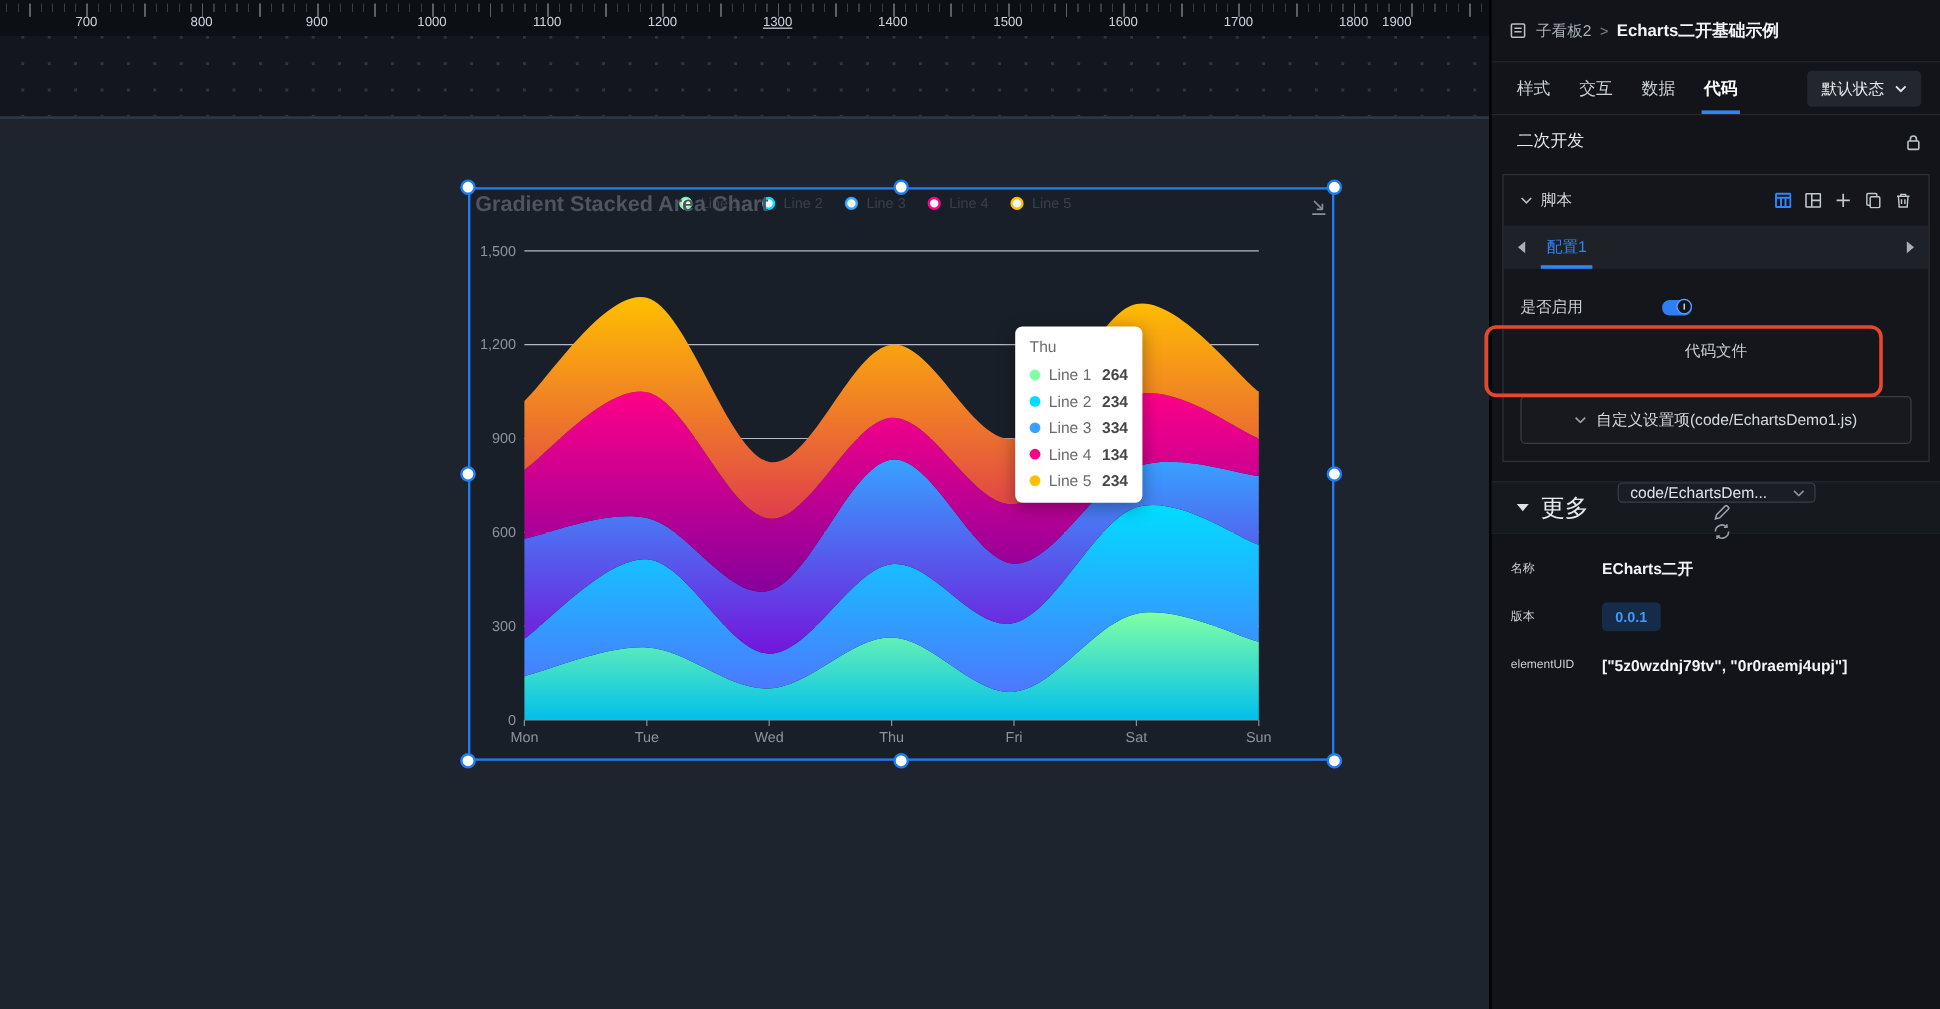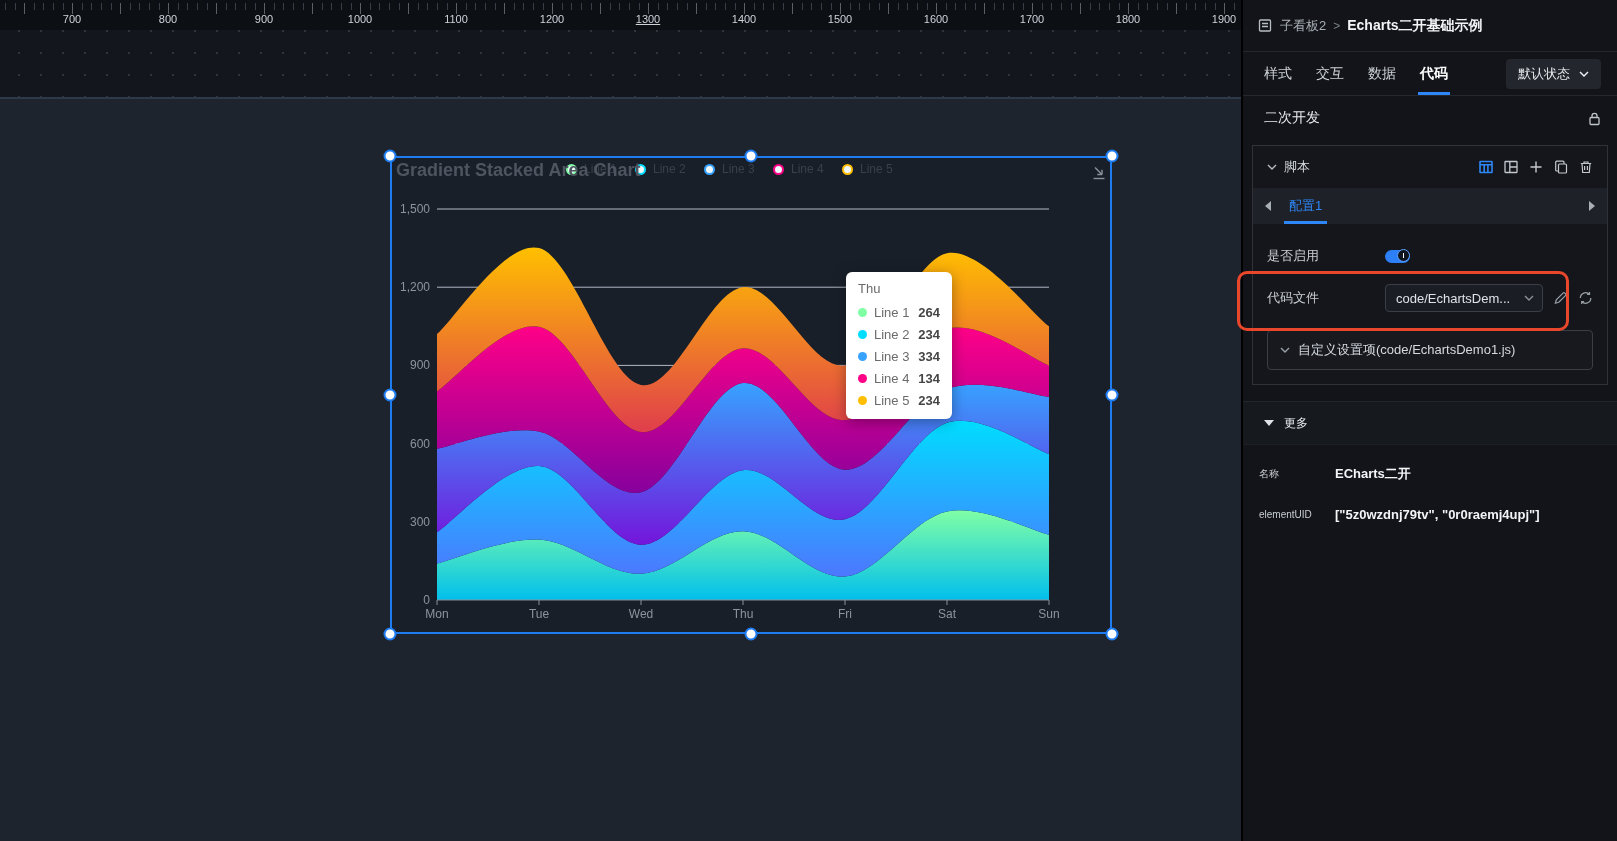--- a/index.html
+++ b/index.html
@@ -66,34 +66,34 @@
   .gb-icons .icon-btn{width:14px;height:14px;color:#c3c8ce;cursor:pointer;}
   .gb-icons .icon-btn.accent{color:var(--accent-blue,#2f86f6);}
   .config-strip{margin:12px -14px 0;height:36px;background:#1e2127;display:flex;align-items:center;padding:0 12px;box-sizing:border-box;}
   .caret{width:0;height:0;border-top:5px solid transparent;border-bottom:5px solid transparent;cursor:pointer;}
   .caret-left{border-right:6px solid #a9afb6;}
   .caret-right{border-left:6px solid #a9afb6;margin-left:auto;}
   .config-tab{position:relative;margin-left:18px;height:100%;display:flex;align-items:center;font-size:13px;color:var(--accent-blue,#2f86f6);cursor:pointer;}
   .config-tab::after{content:"";position:absolute;left:-5px;right:-5px;bottom:0;height:3px;background:var(--accent-blue,#2f86f6);}
   .gb-row{display:flex;align-items:center;}
   .row-enable{margin-top:22px;height:20px;}
-  .row-codefile{margin-top:18px;height:28px;}
+  .row-codefile{margin-top:18px;height:28px;flex-direction:column;}
   .gb-label{flex:0 0 118px;font-size:13px;color:#c9ced4;}
   .toggle{position:relative;width:25px;height:13px;border-radius:7px;background:var(--toggle-on,#2d7ff7);cursor:pointer;}
   .toggle-knob{position:absolute;right:0;top:-1px;width:13px;height:13px;border-radius:50%;background:#10161f;border:1px solid #5ea2ff;box-sizing:border-box;}
   .toggle-knob::after{content:"";position:absolute;left:5px;top:3px;width:1px;height:5px;background:#fff;}
   .select-box{width:165px;height:28px;background:#1a1d23;border:1px solid #3b3e45;border-radius:4px;display:flex;align-items:center;padding:0 8px 0 10px;box-sizing:border-box;cursor:pointer;}
   .select-value{font-size:13px;color:#dfe3e8;white-space:nowrap;overflow:hidden;flex:1;}
   .row-codefile .icon-btn{width:16px;height:16px;color:#9aa0a8;margin-left:10px;cursor:pointer;}
-  .custom-box{margin-top:18px;height:40px;border:1px solid #3b3e45;border-radius:4px;background:#17191f;display:flex;align-items:center;padding:0 12px;box-sizing:border-box;color:#9aa0a8;cursor:pointer;}
+  .custom-box{margin-top:18px;height:40px;border:1px solid #3b3e45;border-radius:4px;background:#17191f;display:flex;align-items:center;padding:0 12px;box-sizing:border-box;color:#9aa0a8;cursor:pointer;justify-content:center;}
   .custom-label{font-size:13px;color:#d5d9de;margin-left:8px;}
 
   .more-header{margin-top:16px;height:44px;background:#16191e;border-top:1px solid #24272d;border-bottom:1px solid #1c1f25;display:flex;align-items:center;padding:0 21px;box-sizing:border-box;}
   .more-caret{width:0;height:0;border-left:5px solid transparent;border-right:5px solid transparent;border-top:6px solid #dfe3e8;cursor:pointer;}
-  .more-title{font-size:12px;color:#e8ebee;margin-left:10px;}
+  .more-title{font-size:20px;color:#e8ebee;margin-left:10px;}
   .more-fields{padding:16px 16px 0;}
   .field-row{display:flex;align-items:center;min-height:26px;margin-bottom:14px;}
   .field-label{flex:0 0 76px;font-size:10px;color:#c9ced4;}
   .field-value{font-size:13px;color:#f2f4f6;font-weight:bold;}
   .version-badge{display:inline-block;padding:5px 11px;background:var(--badge-bg,#152b47);border-radius:4px;color:var(--badge-text,#3e9bff);font-size:12px;font-weight:bold;}
 
   
   #highlight-annotation{position:absolute;left:1237px;top:271px;width:332px;height:60px;border:3px solid var(--highlight-red,#e8472b);border-radius:10px;box-sizing:border-box;z-index:60;pointer-events:none;}
   svg.ic{display:block;width:100%;height:100%;}
 </style>
@@ -110,21 +110,21 @@
           <span class="ruler-label" style="left: 264px;">900</span>
           <span class="ruler-label" style="left: 360px;">1000</span>
           <span class="ruler-label" style="left: 456px;">1100</span>
           <span class="ruler-label" style="left: 552px;">1200</span>
           <span class="ruler-label" style="left: 648px; text-decoration: underline;">1300</span>
           <span class="ruler-label" style="left: 744px;">1400</span>
           <span class="ruler-label" style="left: 840px;">1500</span>
           <span class="ruler-label" style="left: 936px;">1600</span>
           <span class="ruler-label" style="left: 1032px;">1700</span>
           <span class="ruler-label" style="left: 1128px;">1800</span>
-          <span class="ruler-label" style="left: 1224px;">1900</span>
+          <span class="ruler-label" style="left: 1164px;">1900</span>
         </div>
     </div>
     <div class="offboard"></div>
     <div class="board"></div>
 
     <div id="chart-component">
       <div id="chart-legend">
           <div class="legend-item" style="left: 176px;">
             <span class="legend-marker" style="border-color: rgb(128, 255, 165);"></span>
             <span class="legend-label">Line 1</span>
@@ -385,20 +385,24 @@
       <span class="more-caret"></span>
       <span class="more-title">更多</span>
     </div>
 
     <div class="more-fields">
       <div class="field-row">
         <span class="field-label">名称</span>
         <span class="field-value">ECharts二开</span>
       </div>
       <div class="field-row">
+        <span class="field-label">版本</span>
+        <span class="version-badge">0.0.1</span>
+      </div>
+      <div class="field-row">
         <span class="field-label">elementUID</span>
         <span class="field-value">["5z0wzdnj79tv", "0r0raemj4upj"]</span>
       </div>
     </div>
   </div>
 
   <div id="highlight-annotation"></div>
 </div>
 
 </body></html>

